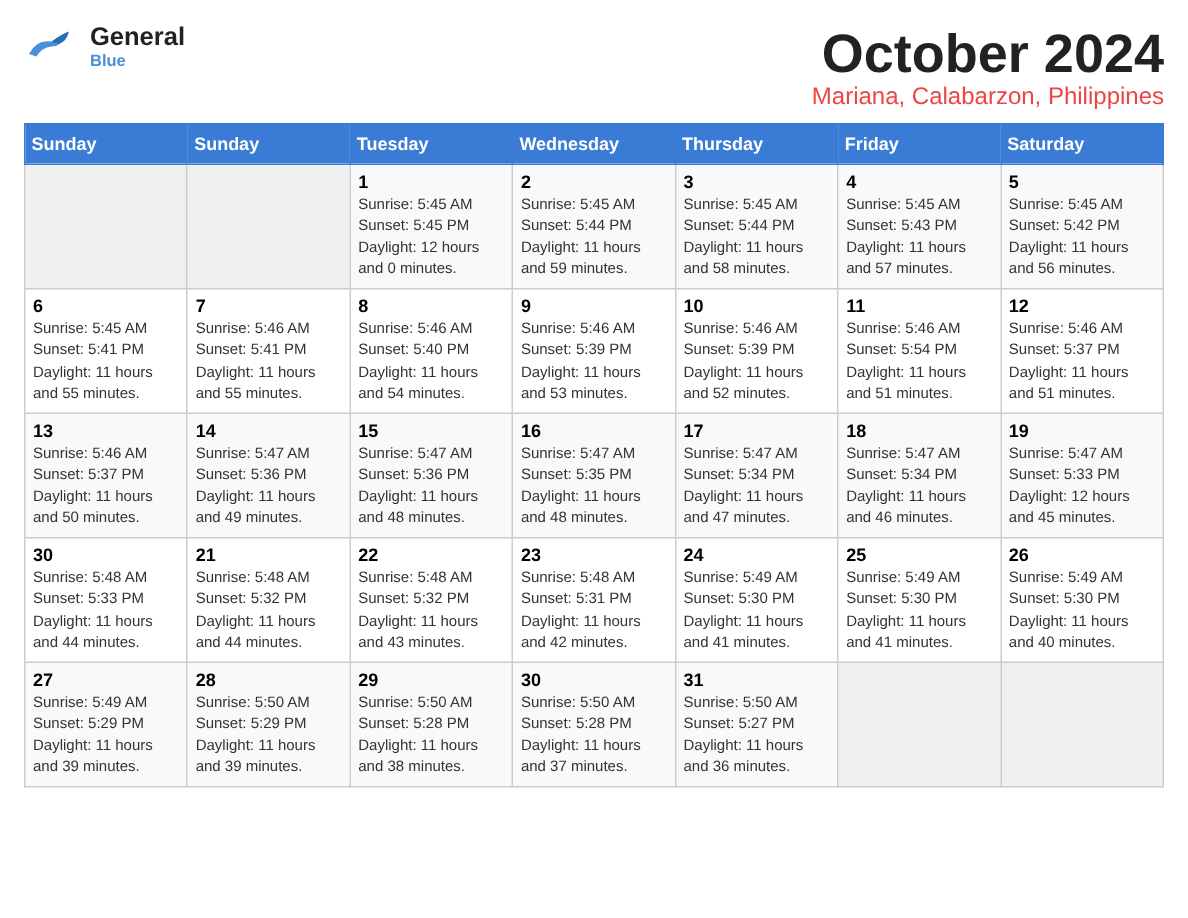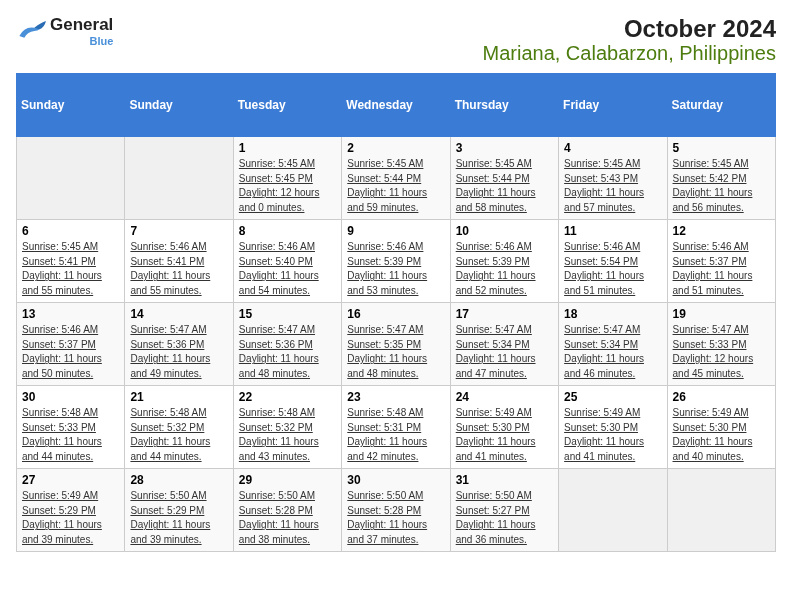--- a/index.html
+++ b/index.html
@@ -12,49 +12,48 @@
     }
     .header {
       display: flex;
       align-items: flex-start;
       justify-content: space-between;
       margin-bottom: 8px;
     }
     .logo {
       display: flex;
       align-items: center;
-      gap: 4px;
-      text-align: right;
+      gap: 14px;
     }
     .logo-bird {
       width: 30px;
       height: 24px;
     }
     .title-block {
       text-align: right;
     }
     .month-title {
-      font-size: 24px;
+      font-size: 36px;
       font-weight: bold;
       color: #222;
       line-height: 1.1;
     }
     .subtitle {
-      font-size: 20px;
-      color: #4d7c0f;
+      font-size: 16px;
+      color: #ef4444;
     }
     table {
       width: 100%;
       border-collapse: collapse;
       font-size: 10.5px;
     }
     thead tr th {
       background: #3a7bd5;
       color: #fff;
-      padding: 24px 4px;
+      padding: 6px 4px;
       text-align: left;
       font-size: 12px;
       font-weight: bold;
       border: 1px solid #3a7bd5;
     }
     tbody tr td {
       border: 1px solid #ccc;
       vertical-align: top;
       padding: 4px 5px;
       width: 108px;
@@ -67,21 +66,20 @@
     .day-number {
       font-weight: bold;
       font-size: 12px;
       display: block;
       margin-bottom: 2px;
     }
     .day-info {
       color: #333;
       font-size: 10px;
       line-height: 1.45;
-      text-decoration: underline;
     }
     .empty-cell {
       background: #f0f0f0 !important;
     }
   </style>
 </head>
 <body>
 
 <div class="header">
   <div class="logo">

